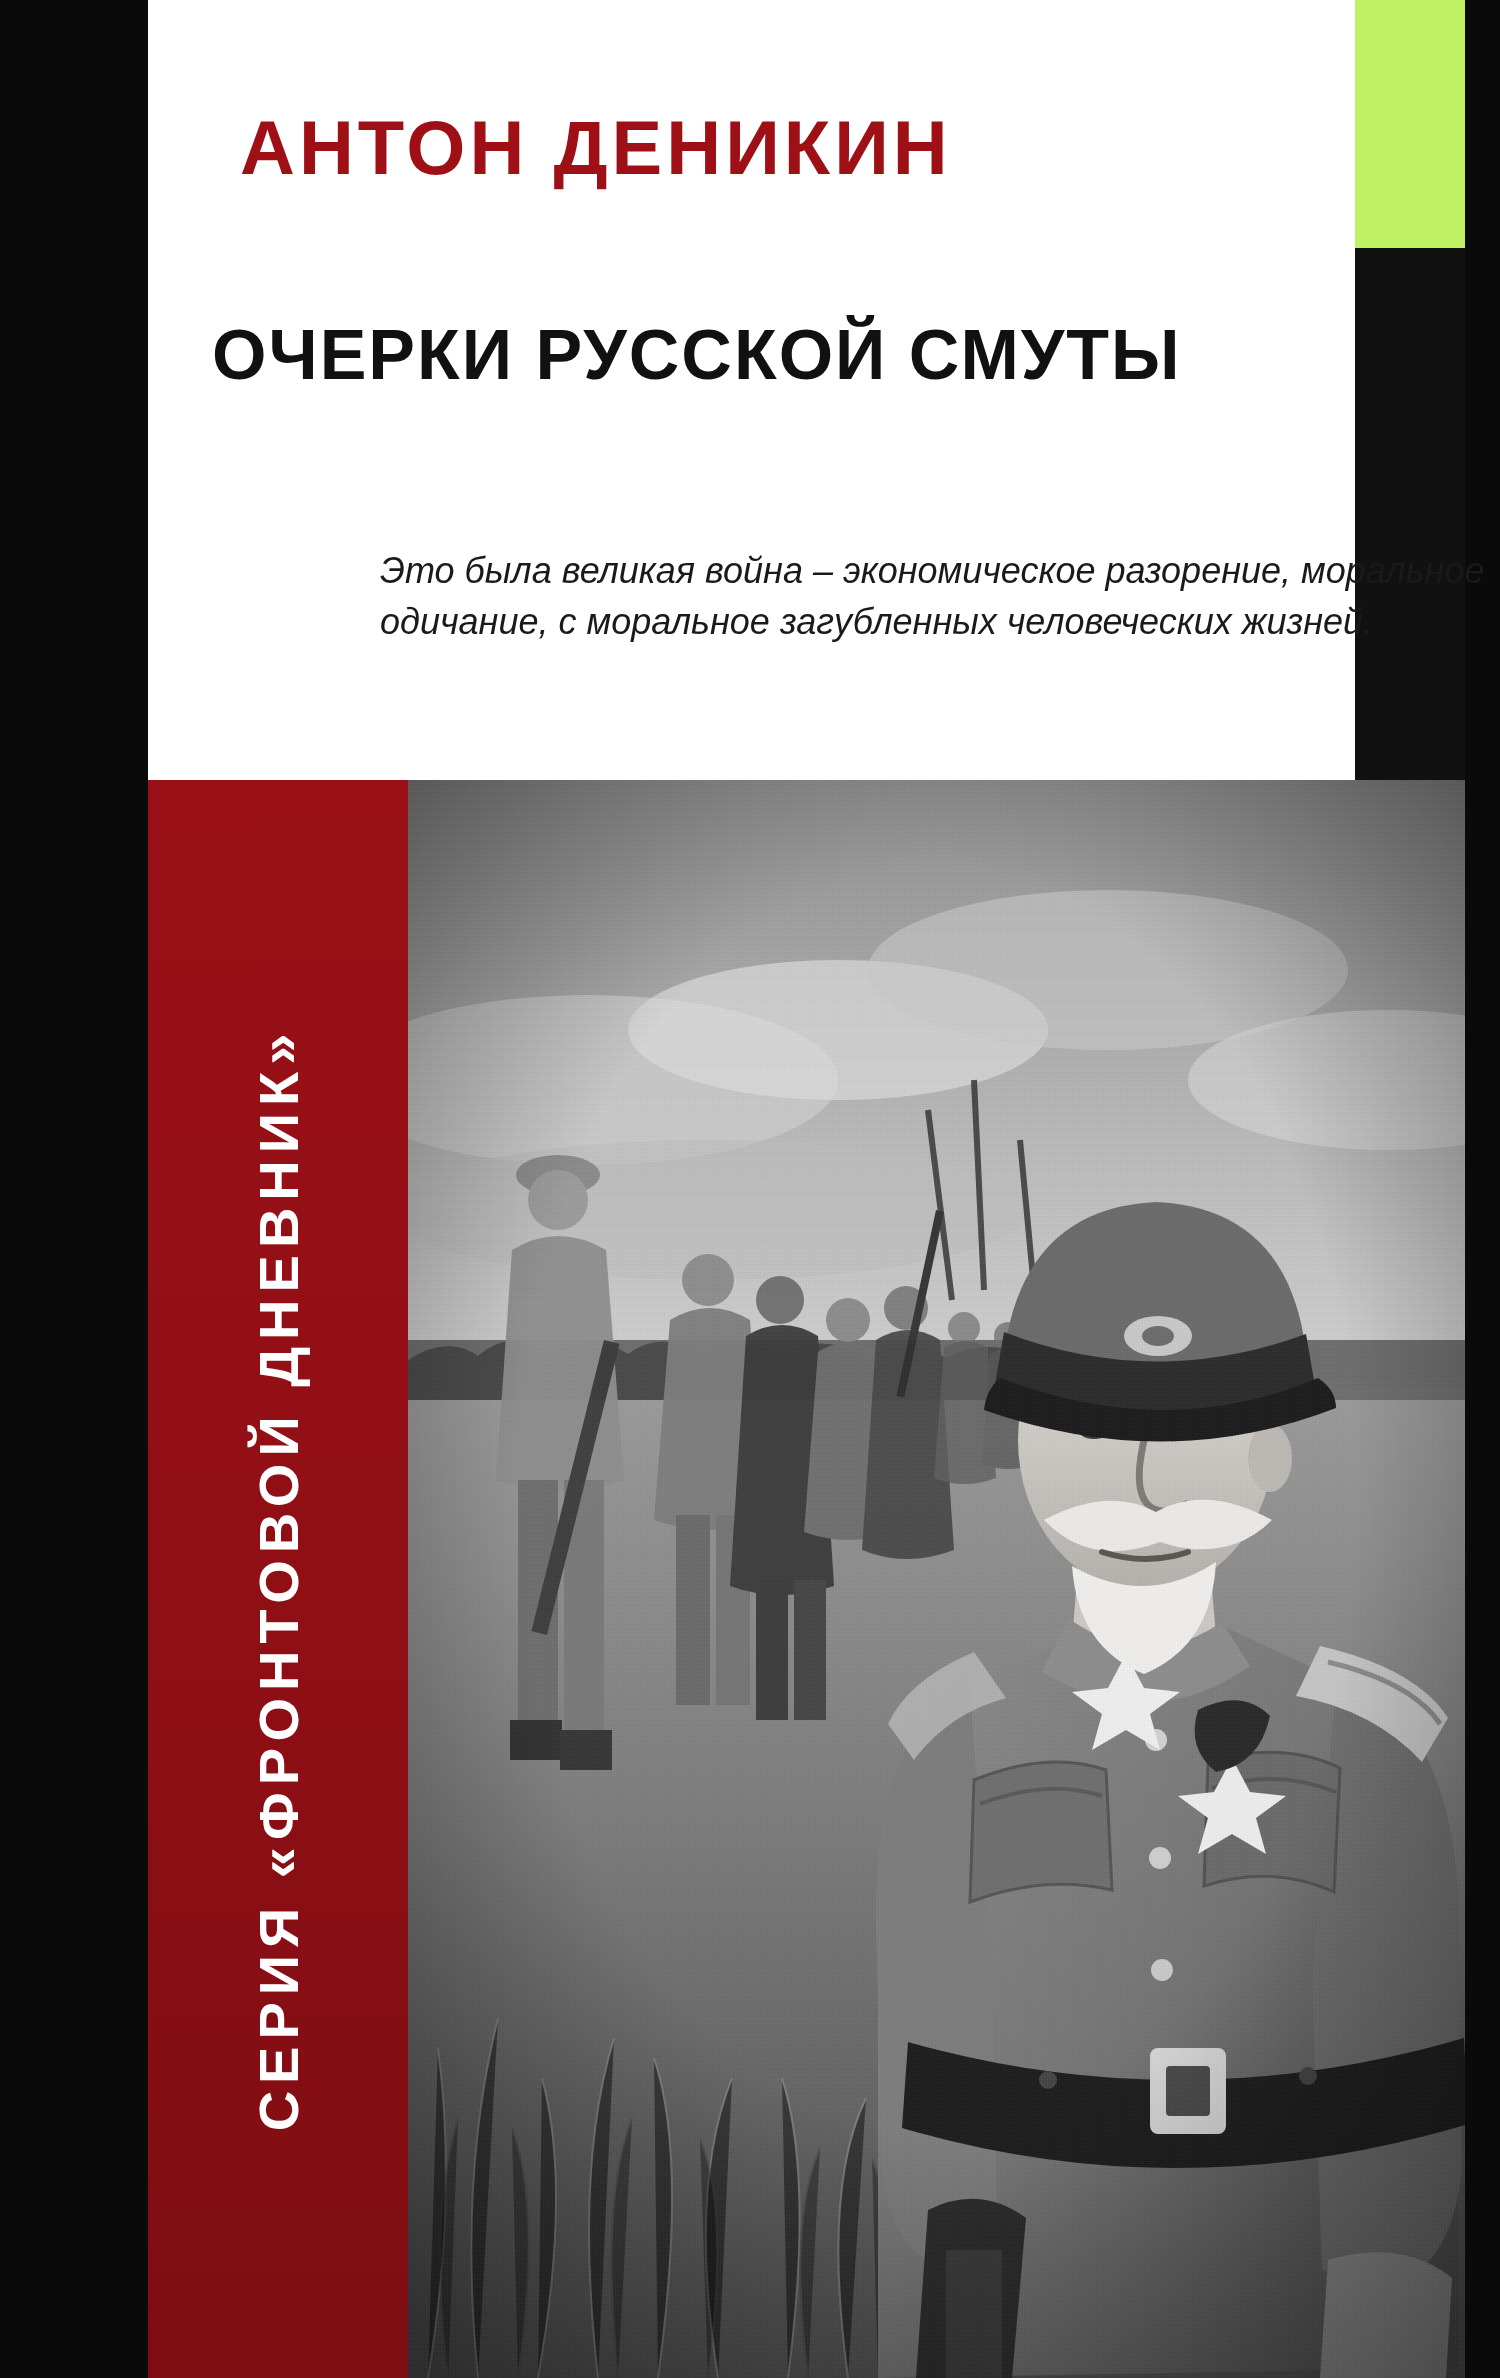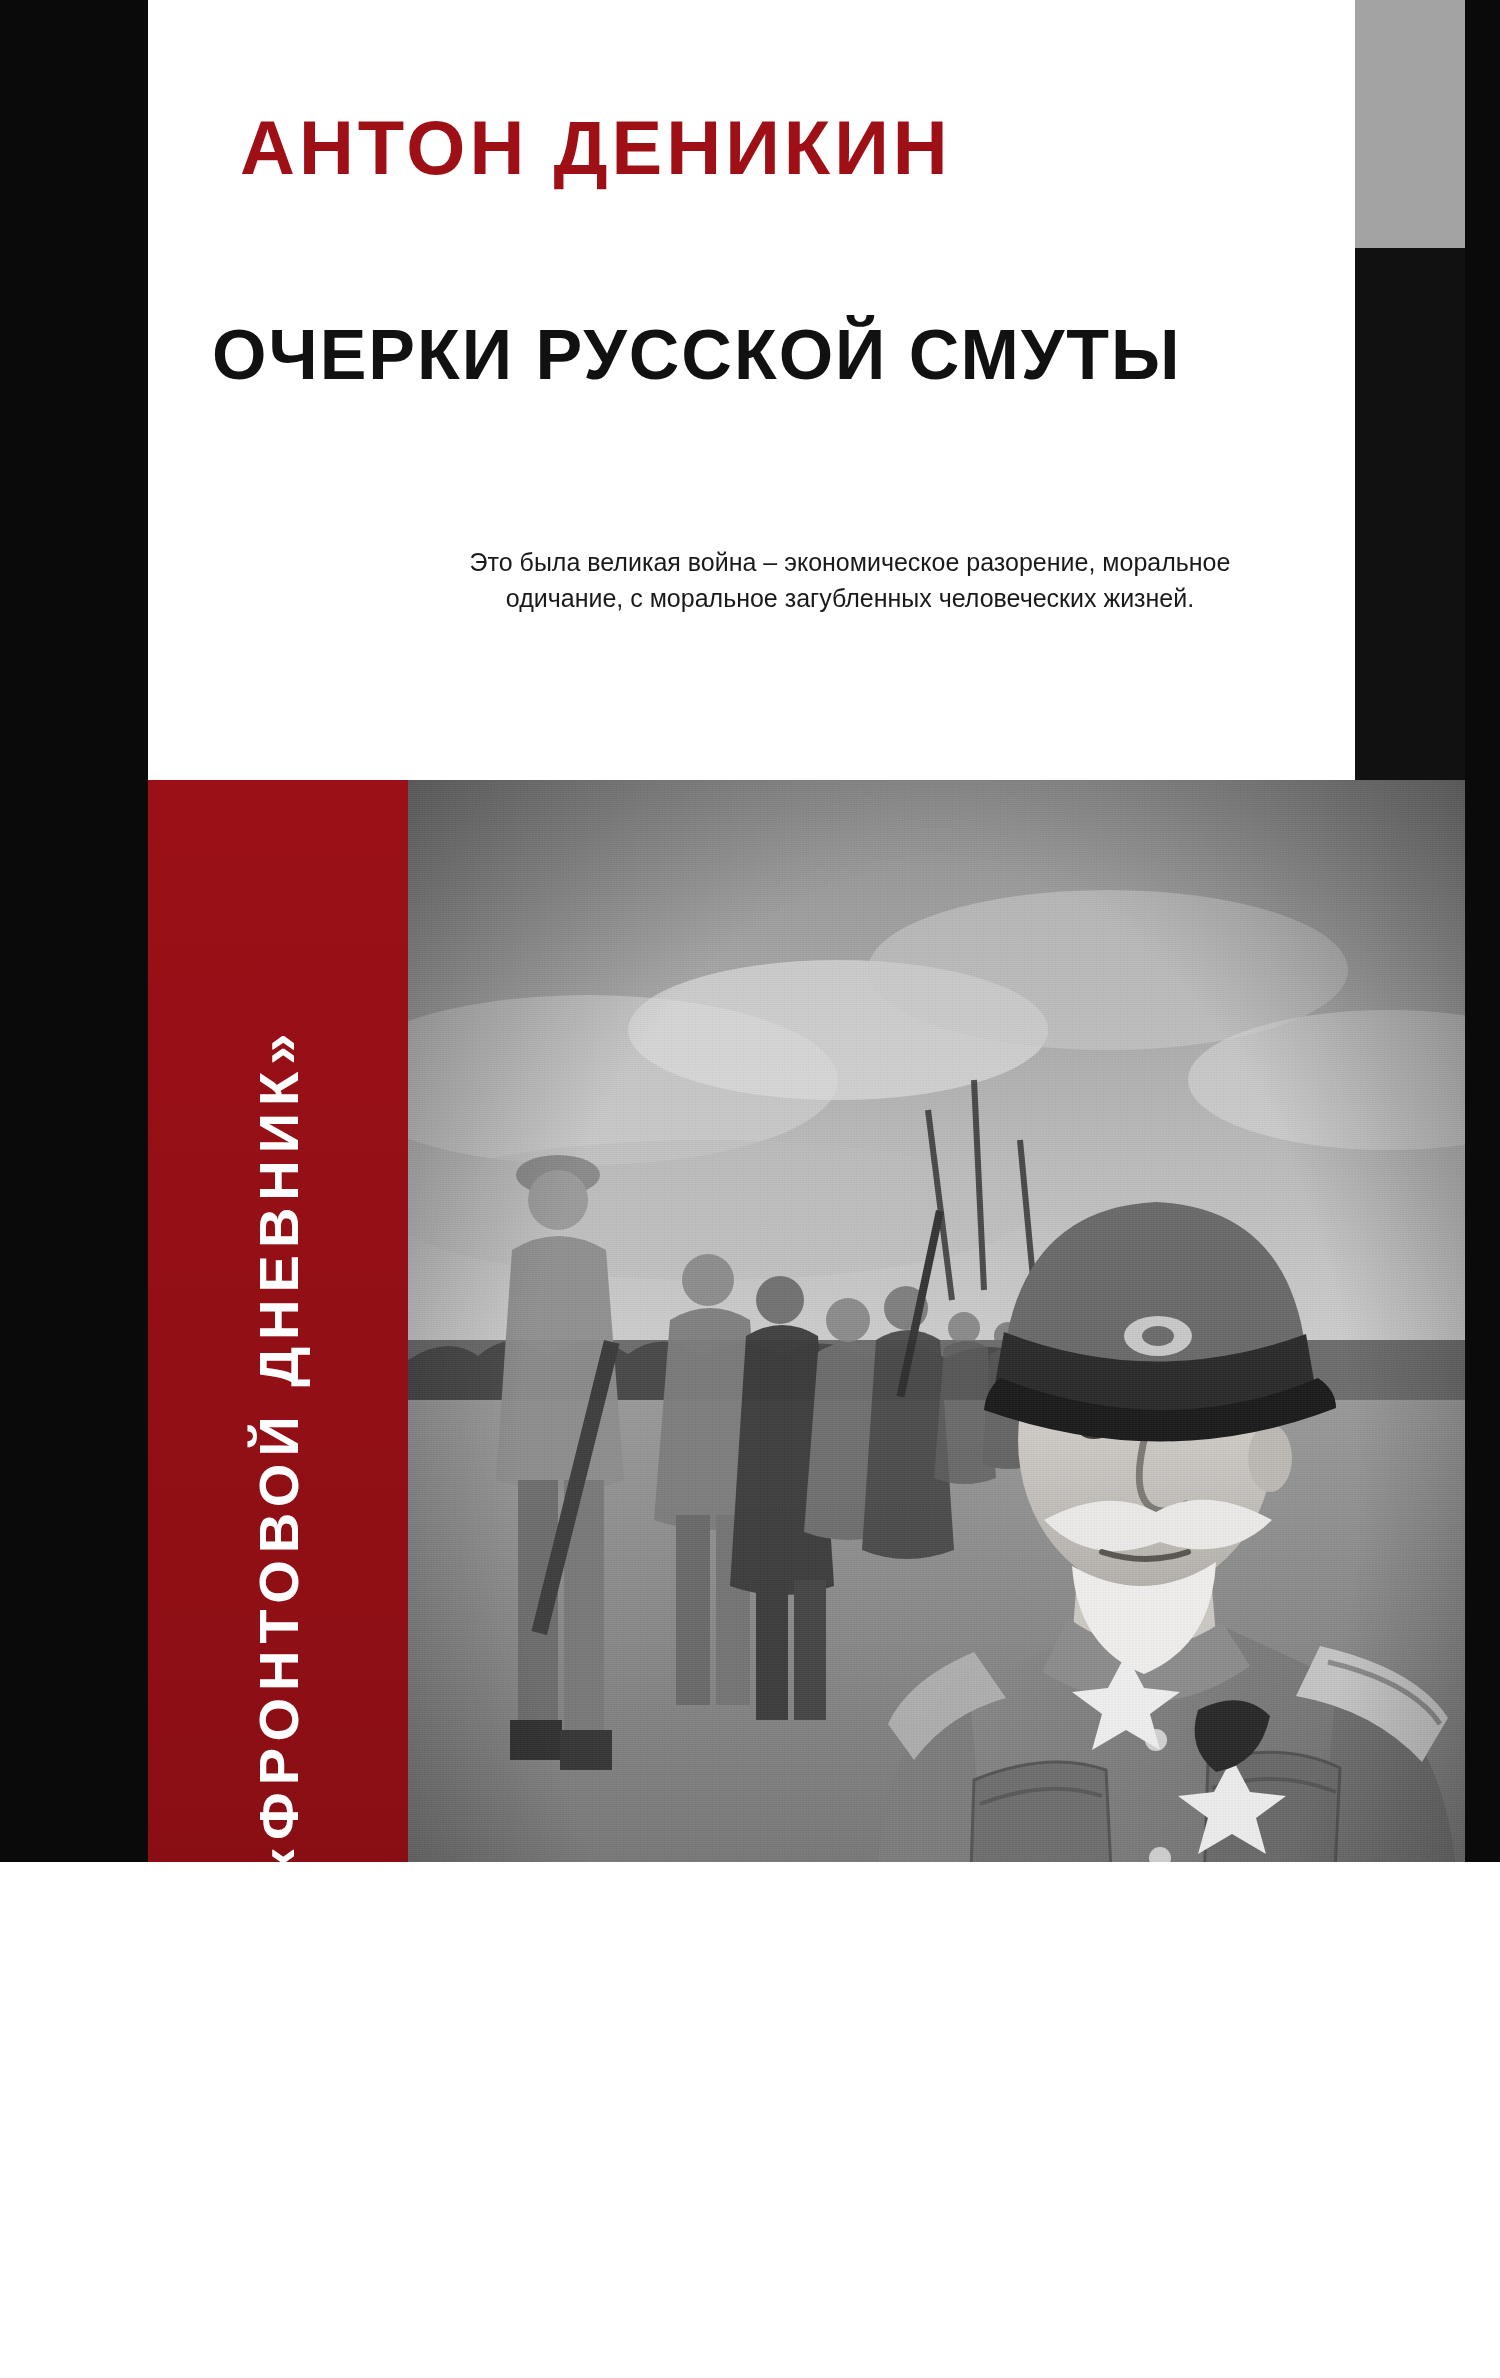--- a/index.html
+++ b/index.html
@@ -6,22 +6,22 @@
     margin: 0;
     padding: 0;
     background: #ffffff;
   }
   body {
     font-family: "Liberation Sans", sans-serif;
   }
   .cover {
     position: relative;
     width: 1500px;
-    height: 1862px;
-    background: #a3a3a3;
+    height: 2378px;
+    background: #bef264;
     overflow: hidden;
   }
 
   
   .top-panel {
     position: absolute;
     left: 148px;
     top: 0;
     width: 1207px;
     height: 780px;
@@ -76,23 +76,24 @@
     color: #111111;
     white-space: nowrap;
     font-family: "Liberation Sans", sans-serif;
   }
   .blurb {
     position: absolute;
     left: 380px;
     top: 545px;
     width: 940px;
     text-align: center;
-    font-size: 25px;
+    font-size: 36px;
     line-height: 1.42;
     color: #1a1a1a;
+    font-style: italic;
   }
   .blurb div { white-space: nowrap; }
 
   
   .series-band {
     position: absolute;
     left: 148px;
     top: 780px;
     width: 260px;
     height: 1598px;

